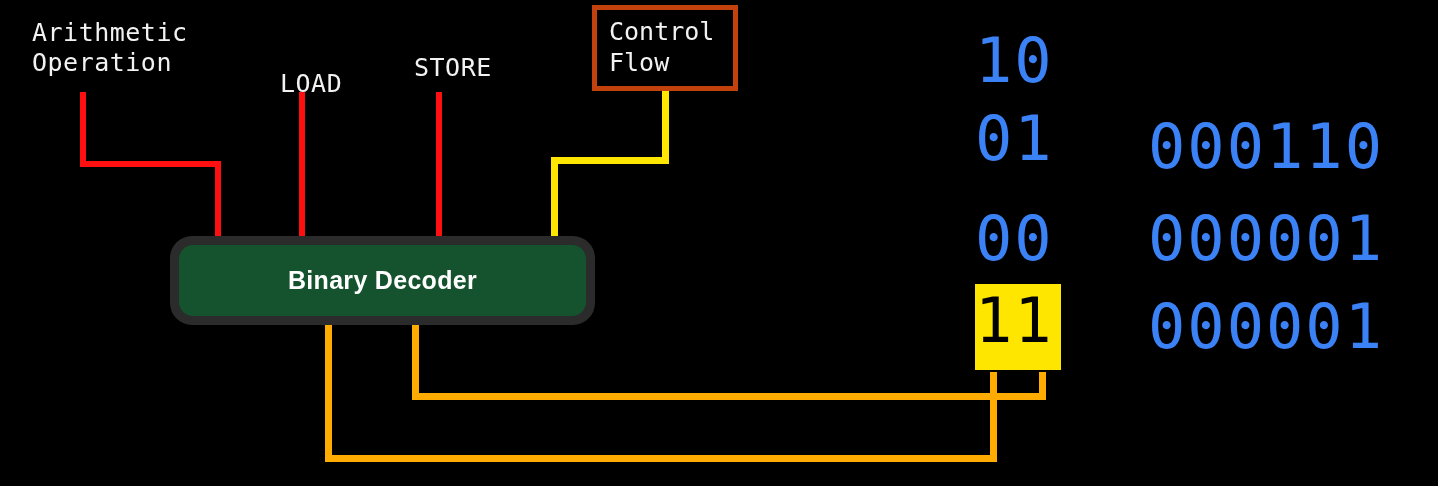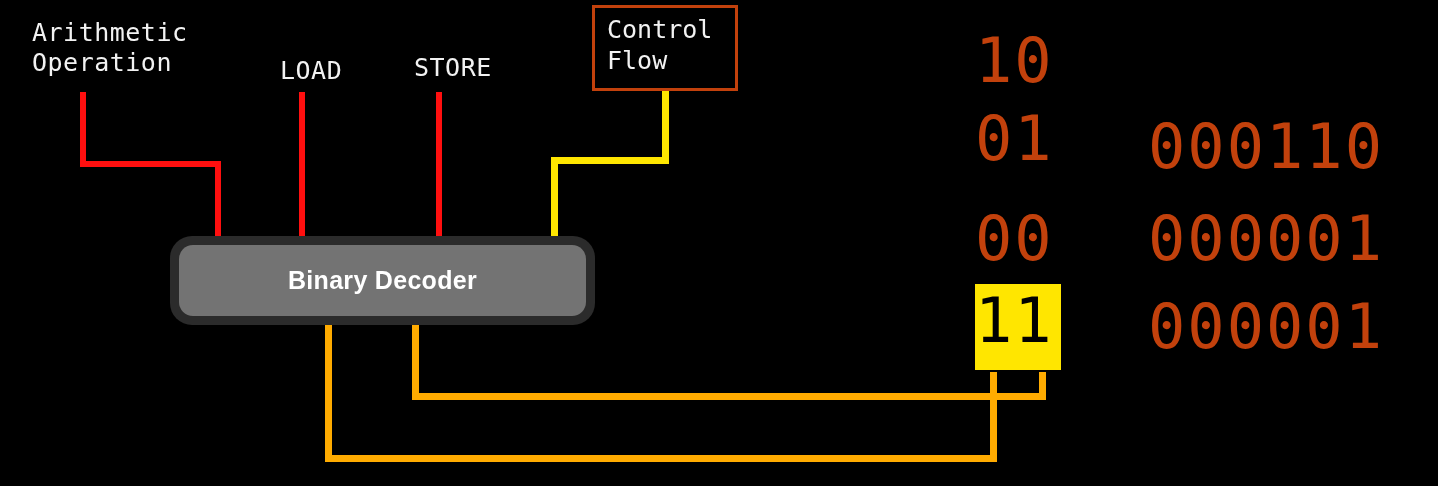--- a/index.html
+++ b/index.html
@@ -22,31 +22,31 @@
     position: absolute;
     color: #f2f2f2;
     font-family: "DejaVu Sans Mono", monospace;
     font-size: 25px;
     line-height: 30px;
     letter-spacing: 0.5px;
     white-space: pre;
     margin-left: 15px;
   }
   #label-arith { left: 17px; top: 18px; }
-  #label-load  { left: 265px; top: 56px; }
+  #label-load  { left: 265px; top: 69px; }
   #label-store { left: 399px; top: 53px; }
 
   
   #control-flow-box {
     position: absolute;
     left: 592px;
     top: 5px;
     width: 146px;
     height: 86px;
-    border: 3px solid #c2410c;
+    border: 5px solid #c2410c;
     background: #000000;
     box-sizing: border-box;
   }
   #control-flow-text {
     position: absolute;
     left: 12px;
     top: 6px;
     color: #f2f2f2;
     font-family: "DejaVu Sans Mono", monospace;
     font-size: 25px;
@@ -62,21 +62,21 @@
     width: 425px;
     height: 89px;
     background: #2b2b2b;
     border-radius: 22px;
     box-sizing: border-box;
     padding: 9px;
   }
   #decoder-inner {
     width: 100%;
     height: 100%;
-    background: #737373;
+    background: #14532d;
     border-radius: 14px;
     display: flex;
     align-items: center;
     justify-content: center;
     box-sizing: border-box;
   }
   #decoder-label {
     color: #ffffff;
     font-family: "Liberation Sans", sans-serif;
     font-size: 25px;
@@ -85,21 +85,21 @@
   }
 
   
   .wire {
     position: absolute;
   }
 
   
   .code-cell {
     position: absolute;
-    color: #c2410c;
+    color: #3b82f6;
     font-family: "DejaVu Sans Mono", monospace;
     font-size: 62px;
     line-height: 62px;
     letter-spacing: 2px;
     white-space: pre;
   }
   .code-in  { left: 975px; }
   .code-out { left: 1148px; }
 
   .code-in.highlight {

